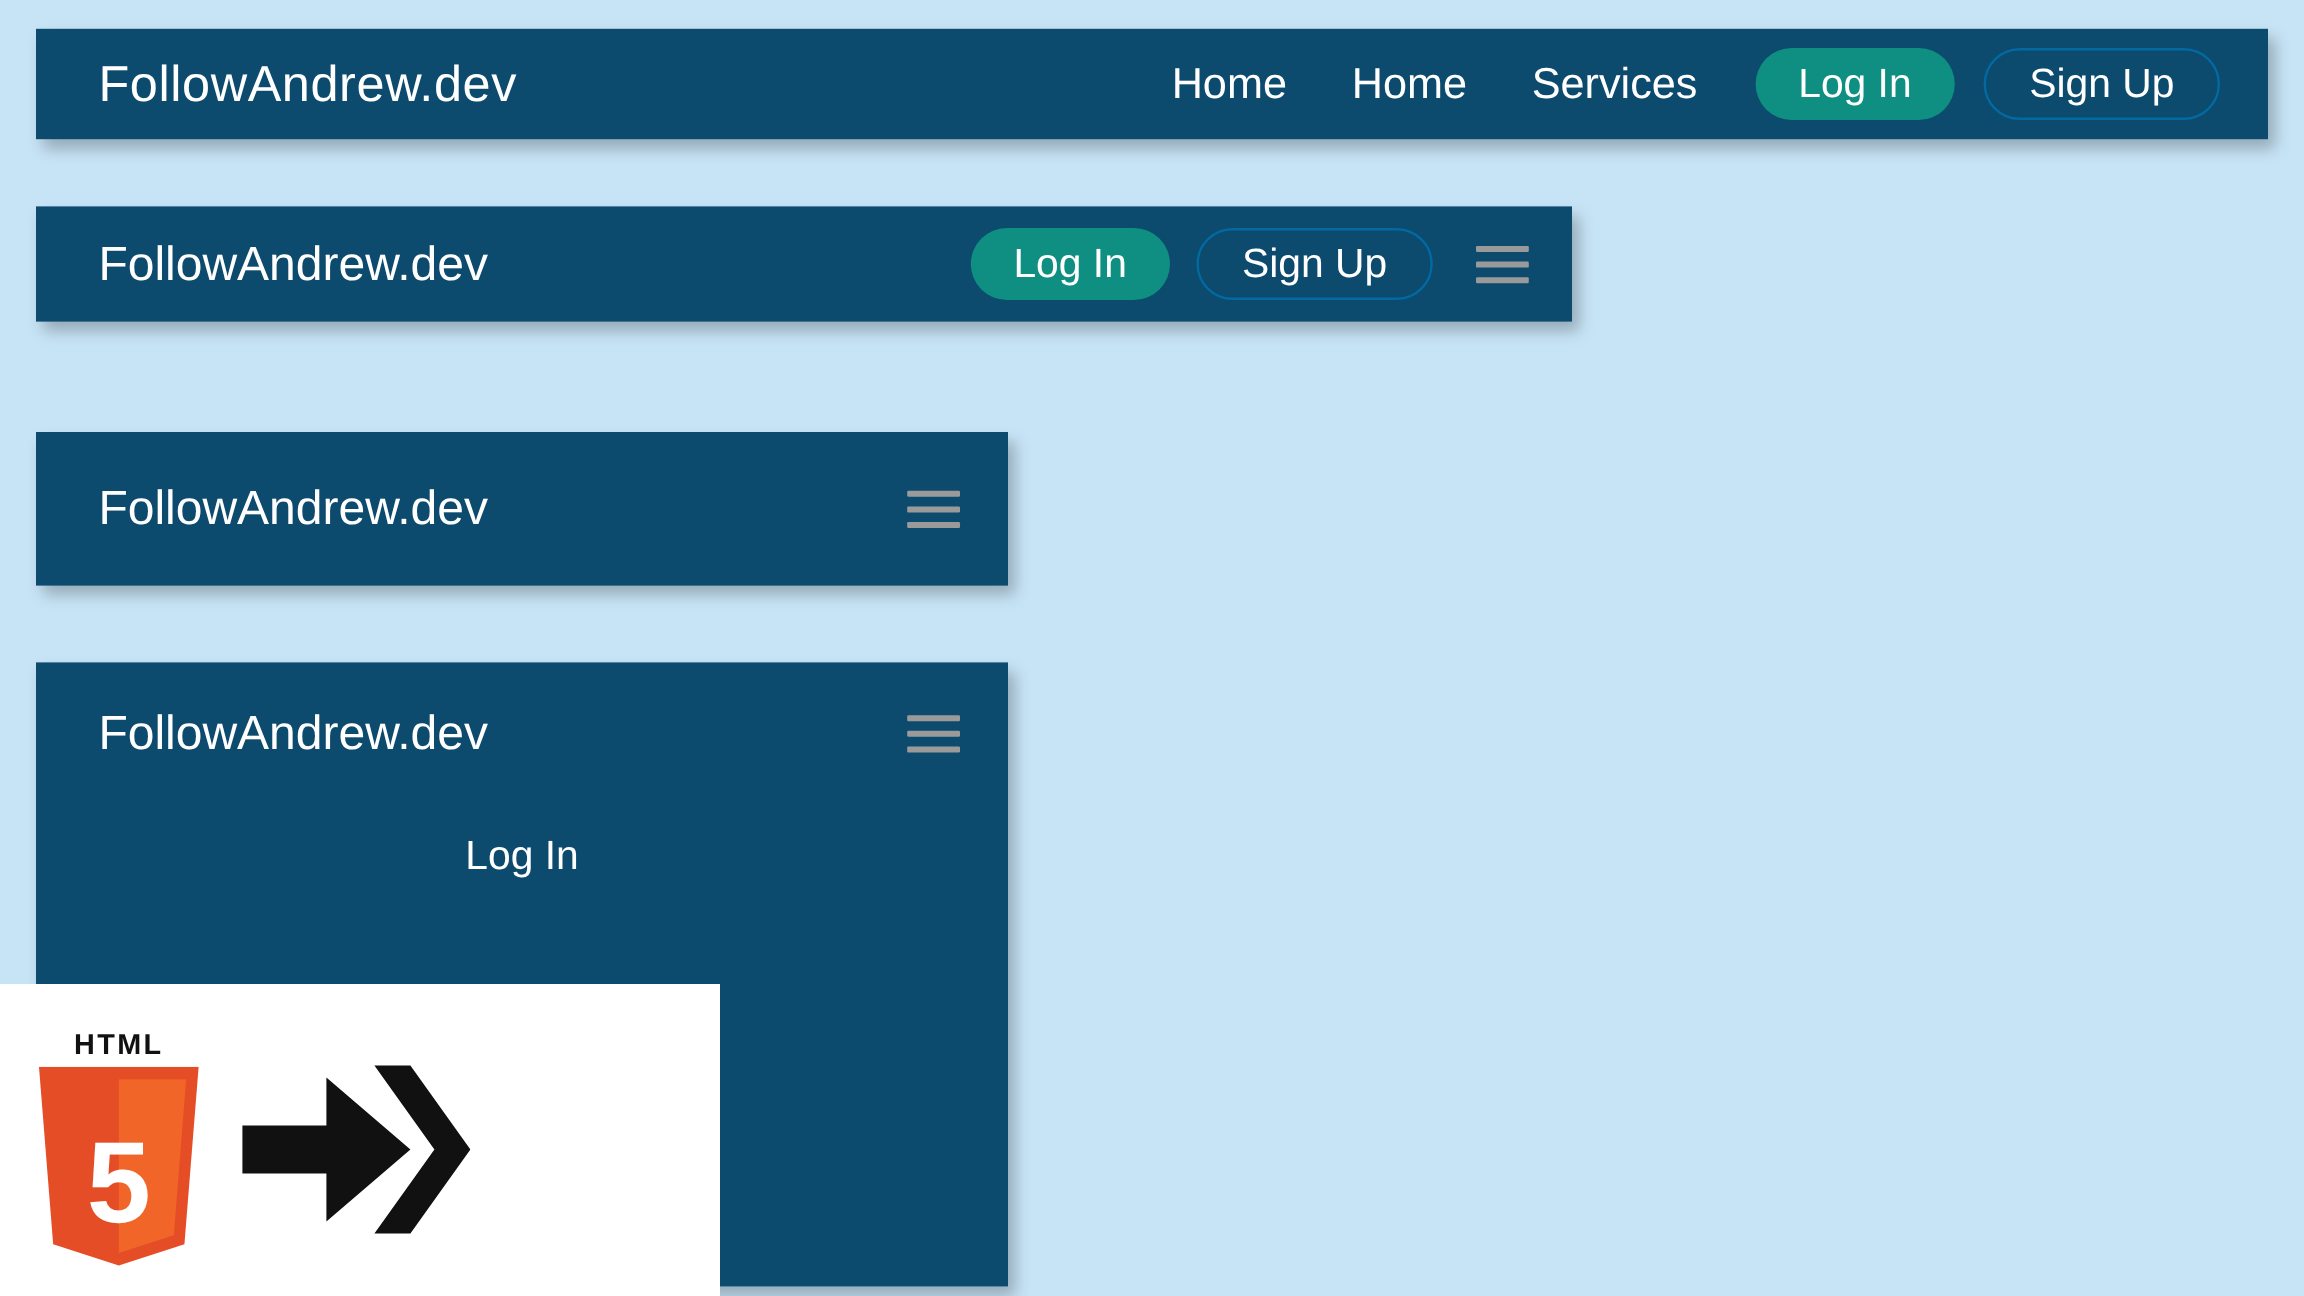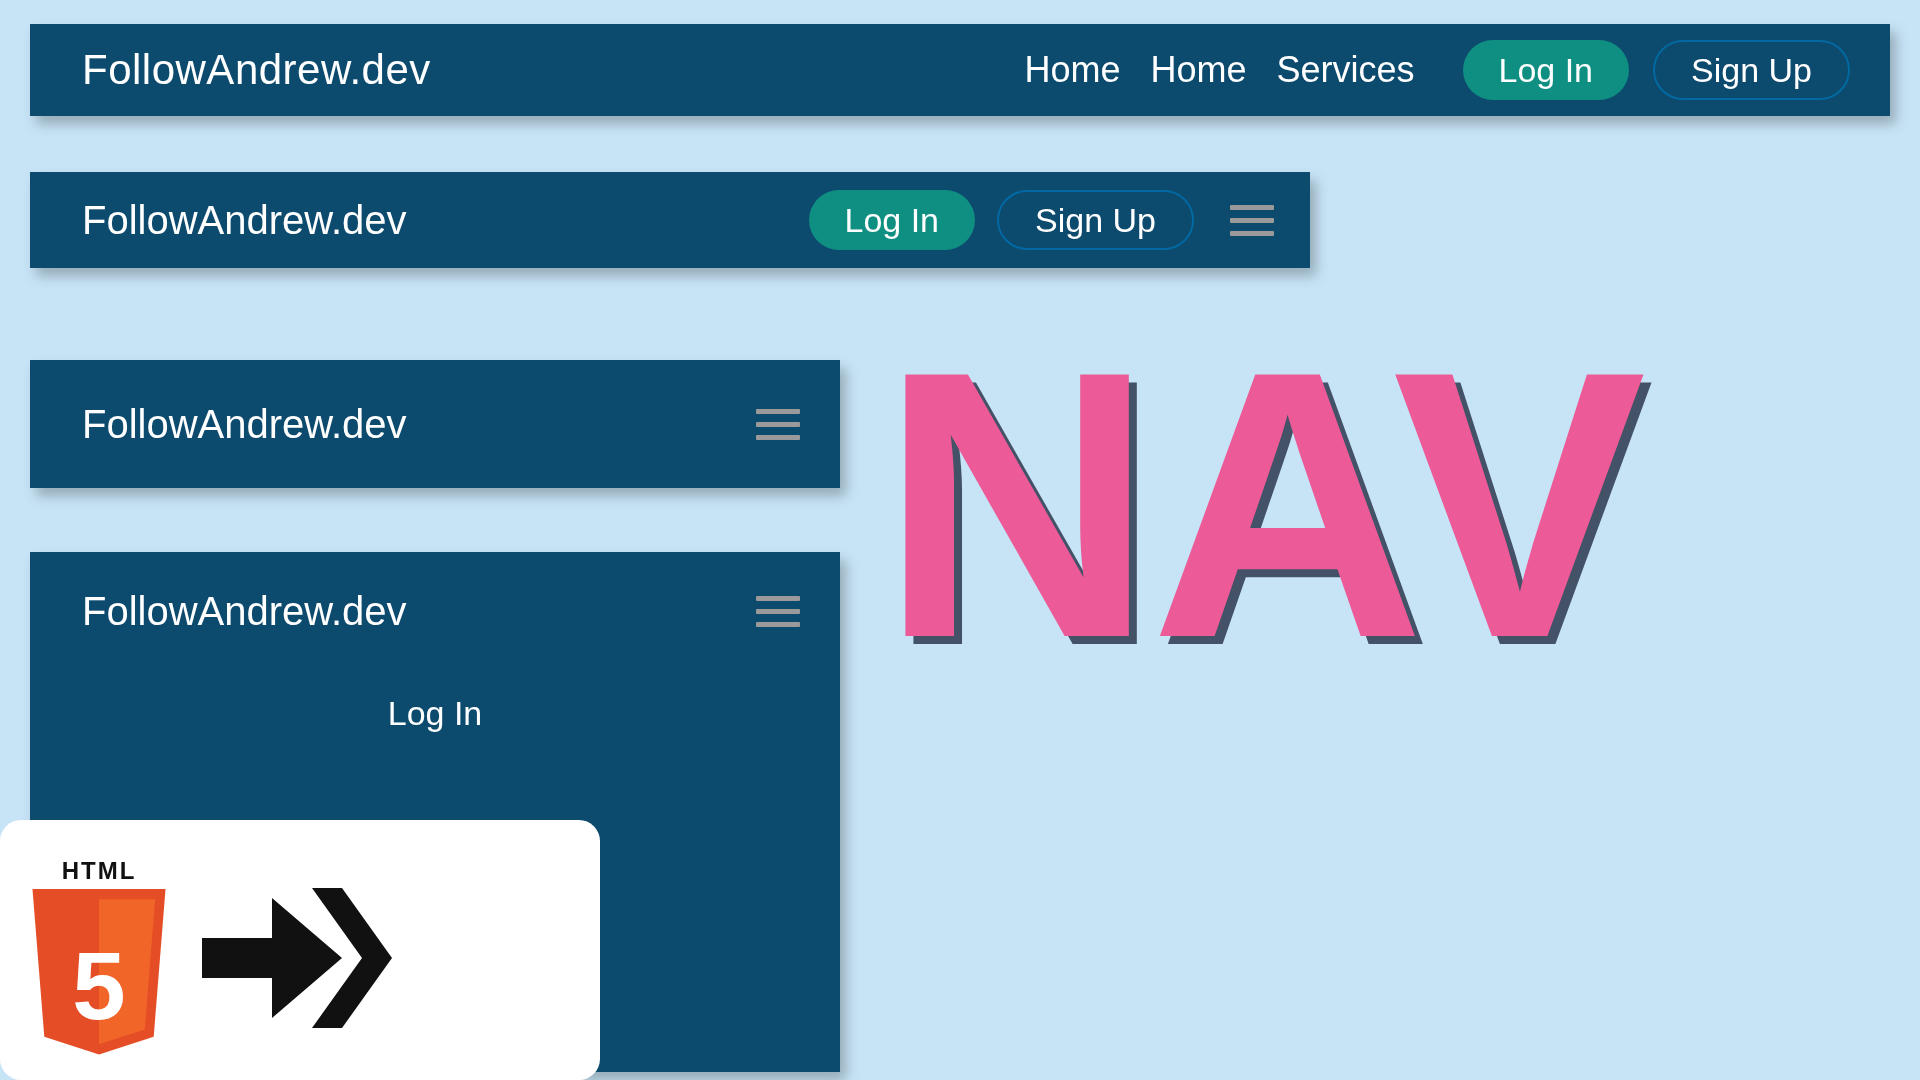--- a/index.html
+++ b/index.html
@@ -17,21 +17,21 @@
     display: flex;
     align-items: center;
     box-shadow: 6px 8px 12px rgba(0,0,0,0.25);
     position: absolute;
   }
 
   
   #nav1 { left: 30px; top: 24px; width: 1860px; height: 92px; padding: 0 40px 0 52px; }
   #nav1 .brand { font-size: 42px; font-weight: 400; letter-spacing: 0.5px; }
   #nav1 .spacer { flex: 1; }
-  #nav1 .links { display: flex; gap: 30px; align-items: center; font-size: 36px; }
+  #nav1 .links { display: flex; gap: 54px; align-items: center; font-size: 36px; }
   #nav1 .links a { color: #fff; text-decoration: none; cursor: pointer; }
   #nav1 .btns { display: flex; gap: 24px; margin-left: 48px; }
 
   .btn {
     display: inline-flex; align-items: center; justify-content: center;
     height: 60px; padding: 0 36px; border-radius: 999px;
     font-size: 34px; color: #fff; cursor: pointer; white-space: nowrap;
   }
   .btn-solid { background: #0f8f82; }
   .btn-outline { background: transparent; border: 2px solid #0369a1; }
@@ -92,21 +92,20 @@
     text-shadow: 8px 8px 0 #435266;
     letter-spacing: -4px;
   }
 
   
   .badgepanel {
     position: absolute; left: 0; bottom: 0;
     width: 600px; height: 260px; background: #ffffff;
     display: flex; align-items: center; gap: 18px;
     padding: 16px 24px 0 24px;
-    border-radius: 21px;
   }
 
   .shield { position: relative; display: flex; flex-direction: column; align-items: center; }
   .shield-label {
     font-family: Arial, sans-serif; font-weight: 900; font-size: 24px;
     letter-spacing: 2px; color: #111; margin-bottom: 4px;
   }
   .shield-svg { width: 150px; height: 170px; display: block; }
   .shield-num {
     position: absolute; top: 74px; left: 0; right: 0; text-align: center;
@@ -165,21 +164,20 @@
         <span></span>
         <span></span>
     </div>
   </div>
   <div class="menu-items">
     <div class="menu-item">Log In</div>
   </div>
 </nav>
 
 <div class="bigtitle">
-  <div class="line1">NAV</div>
 </div>
 
 <div class="badgepanel">
 
   <div class="shield">
     <div class="shield-label">HTML</div>
     <svg class="shield-svg" viewBox="0 0 100 115">
       <polygon points="5,0 95,0 87,100 50,112 13,100" fill="#e44d26"></polygon>
       <polygon points="50,7 88,7 81,95 50,105" fill="#f16529"></polygon>
     </svg>

